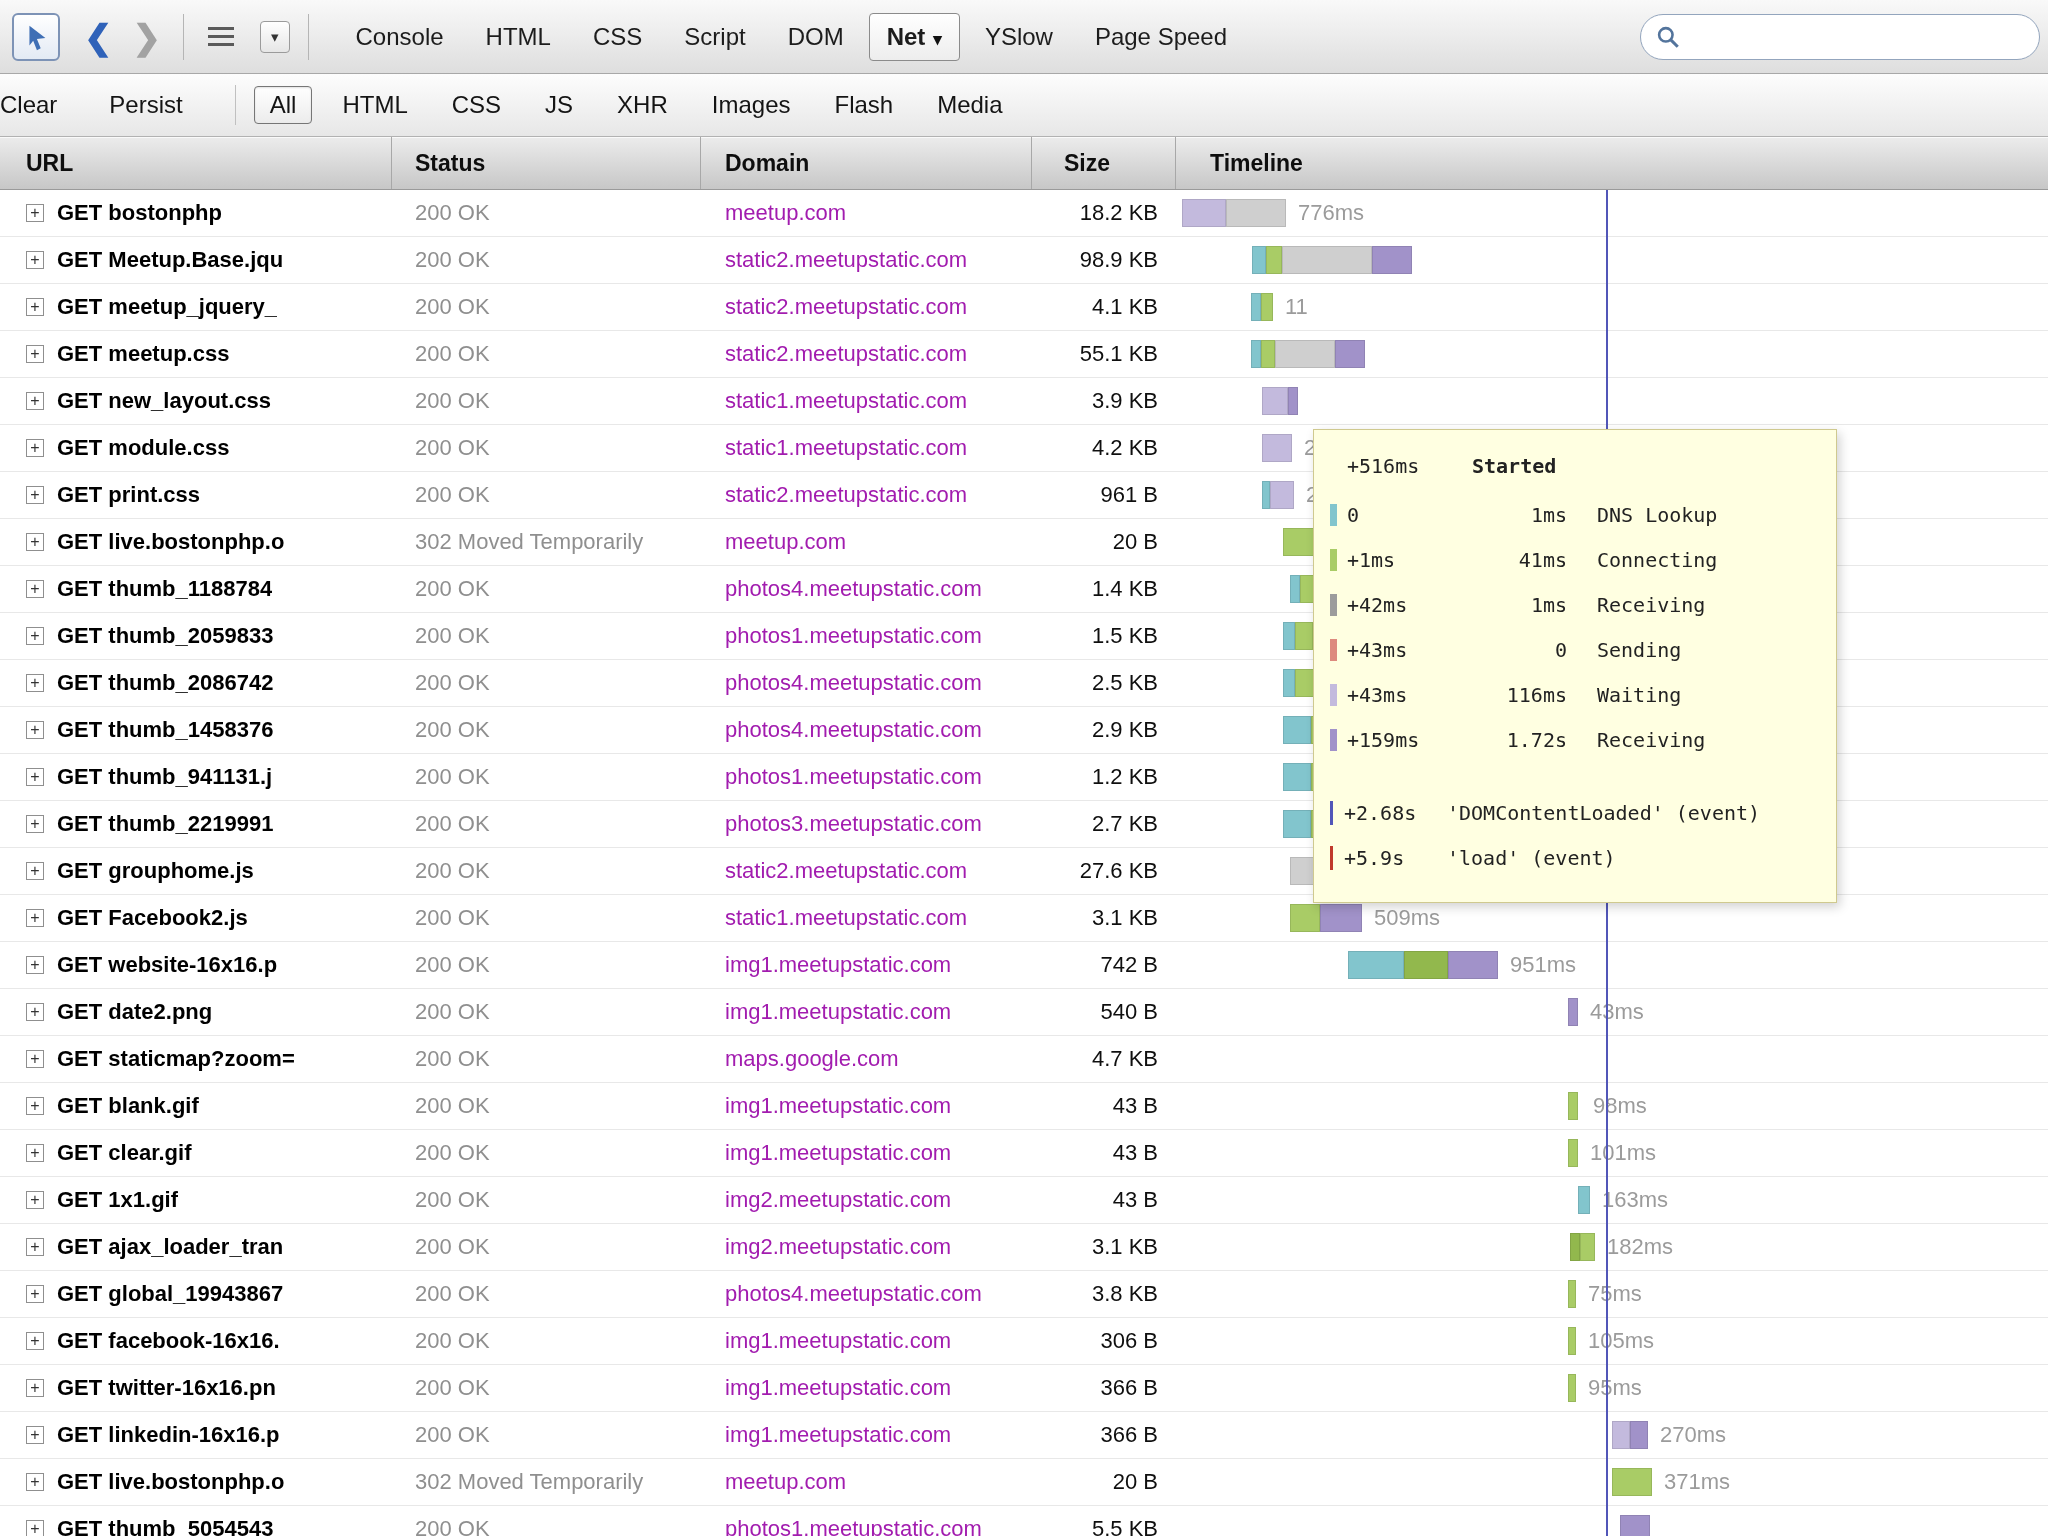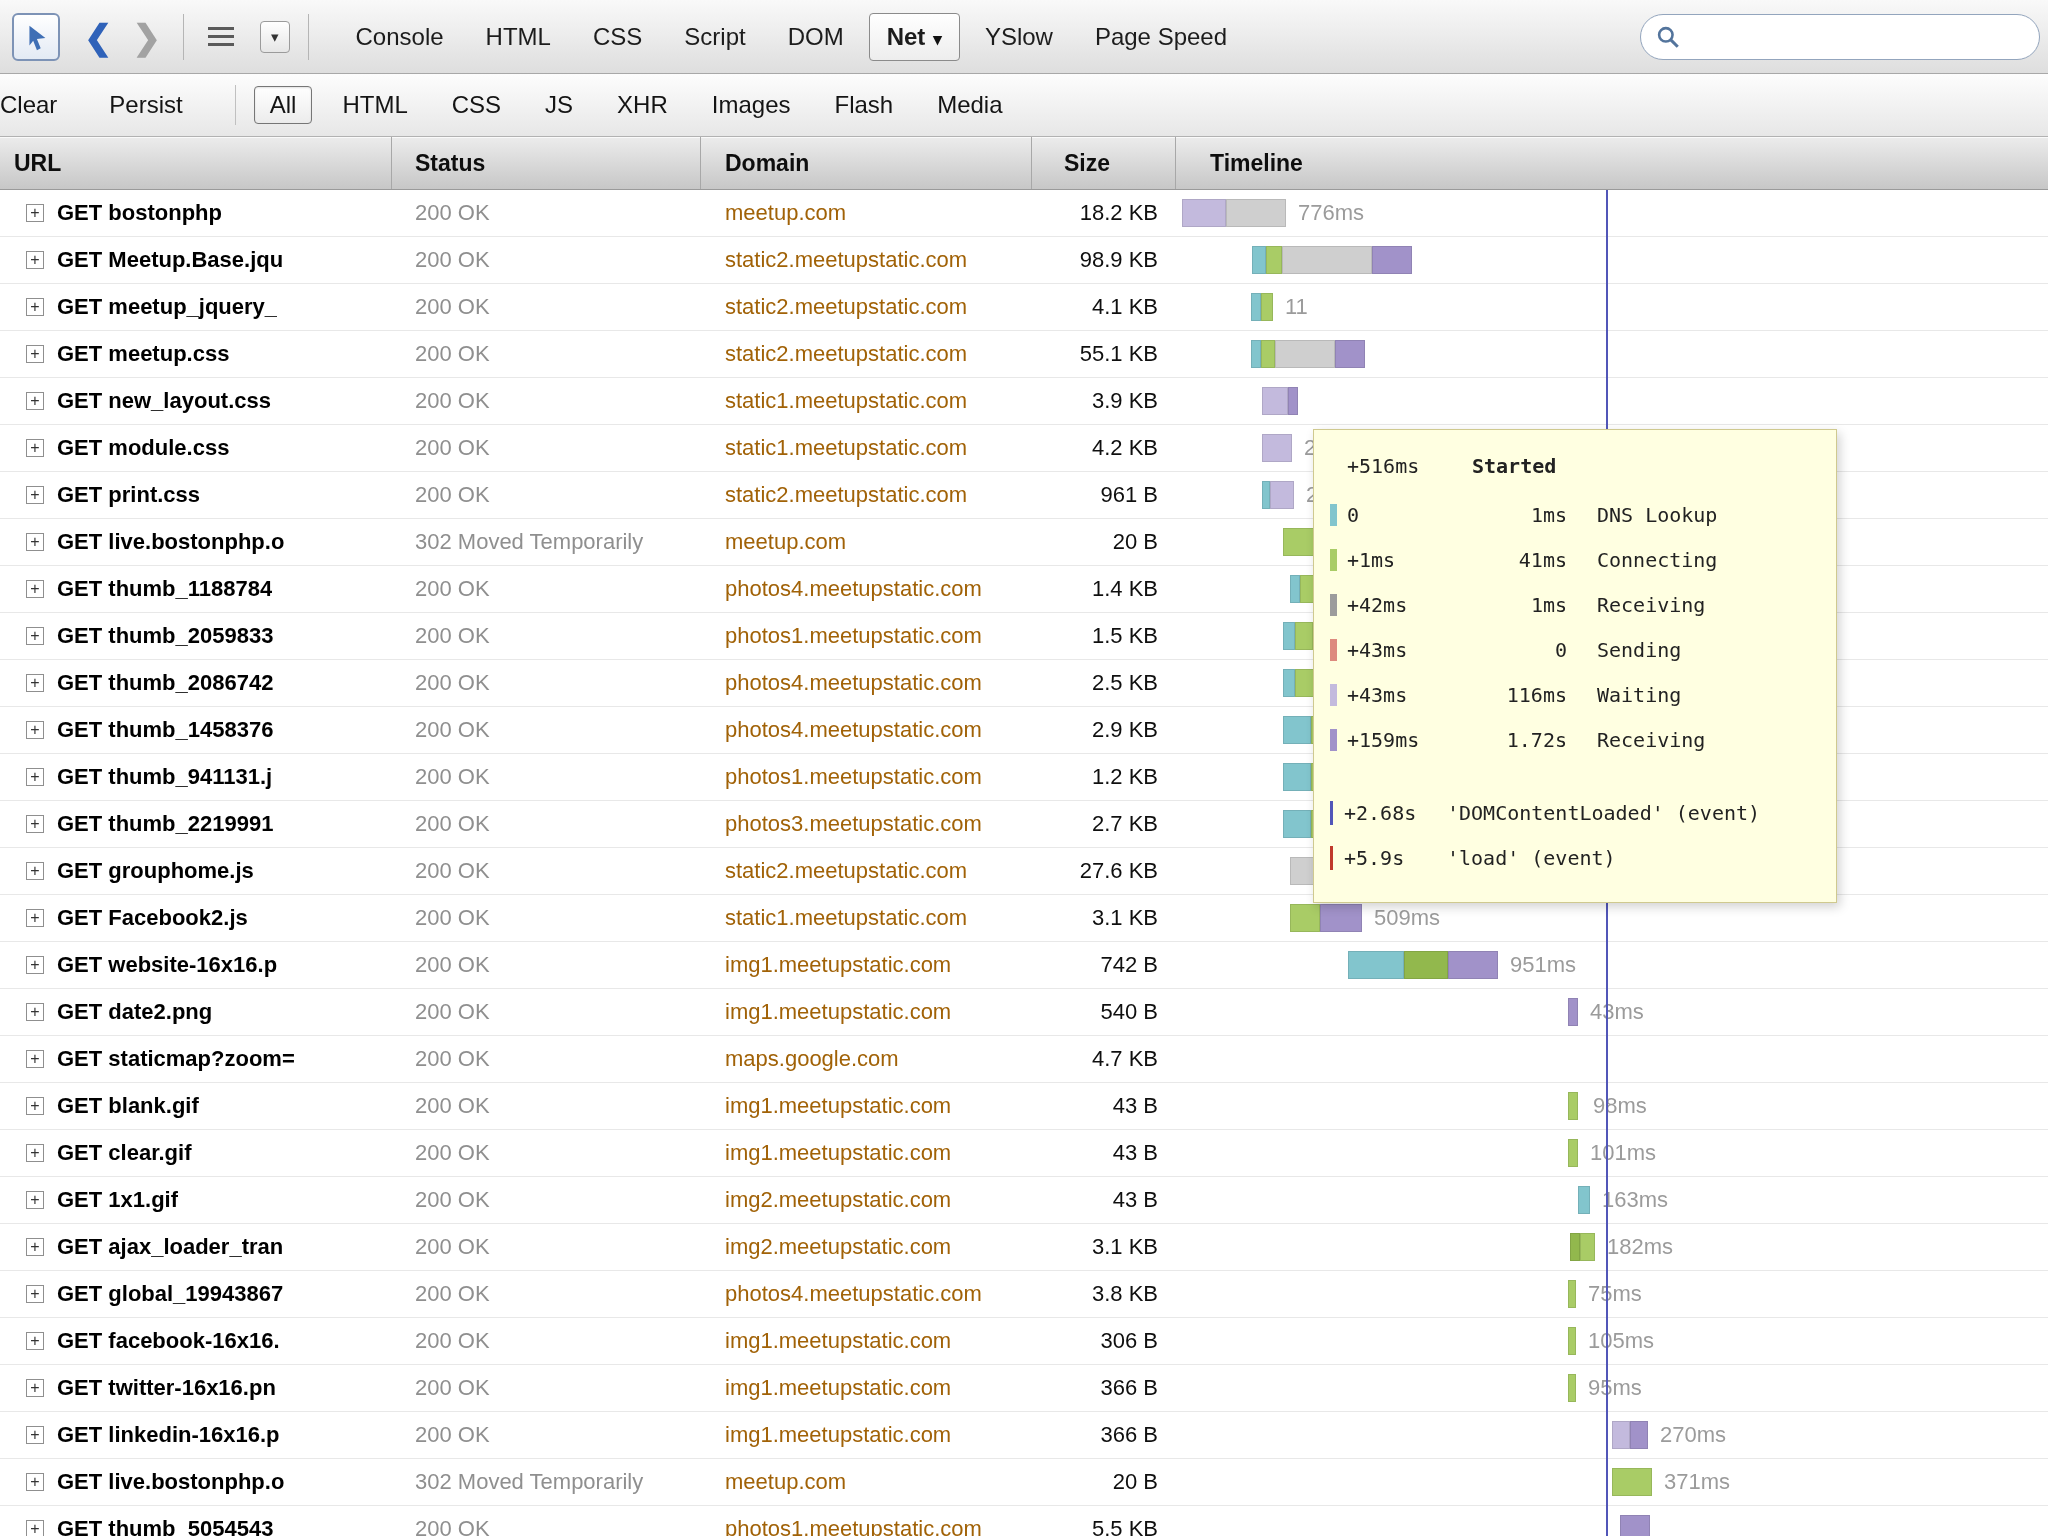--- a/index.html
+++ b/index.html
@@ -37,36 +37,36 @@
   .f-btn.active { border:1px solid #767676; border-radius:4px; background:linear-gradient(#ffffff,#ececec);
                   padding:4px 15px; margin-right:30px; box-shadow:inset 0 1px 2px rgba(0,0,0,.12); }
 
   
   .thead { height:53px; display:grid; grid-template-columns:392px 309px 331px 144px auto;
            background:linear-gradient(#ececec,#c7c7c7); border-bottom:1px solid #9a9a9a;
            box-shadow:inset 0 1px 0 #fafafa; }
   .th { display:flex; align-items:center; font-weight:bold; font-size:23px; color:#0e0e0e;
         border-right:1px solid #a8a8a8; }
   .th:last-child { border-right:none; }
-  .th-url { padding-left:14px; }
+  .th-url { padding-left:26px; }
   .th-status { padding-left:23px; }
   .th-domain { padding-left:24px; }
   .th-size { padding-left:32px; }
   .th-timeline { padding-left:34px; }
 
   .rows { position:relative; height:1346px; overflow:hidden; background:#fff; }
   .row { display:grid; grid-template-columns:392px 309px 331px 144px auto; height:47px;
          border-bottom:1px solid #e8e8e8; background:#fff; }
   .cell { display:flex; align-items:center; overflow:hidden; white-space:nowrap; }
   .c-url { padding-left:26px; }
   .expander { flex:0 0 auto; width:18px; height:18px; border:1px solid #8f8f8f; background:#fff;
               color:#333; font-size:16px; line-height:16px; text-align:center; margin-right:13px; }
   .url { font-weight:bold; font-size:22px; color:#000; overflow:hidden; }
   .c-status { padding-left:23px; color:#8f8f8f; font-size:22px; }
-  .c-domain { padding-left:24px; color:#a16207; font-size:22px; }
+  .c-domain { padding-left:24px; color:#a21caf; font-size:22px; }
   .c-size { justify-content:flex-end; padding-right:18px; color:#0f0f0f; font-size:22px; }
   .c-timeline { position:relative; overflow:visible; }
   .bar { position:absolute; top:50%; transform:translateY(-50%); height:28px; display:flex; z-index:1; }
   .seg { height:100%; box-shadow:inset 0 0 0 1px rgba(0,0,0,.10); }
   .bar-label { position:absolute; top:50%; transform:translateY(-50%); color:#9b9b9b; font-size:22px; z-index:1; }
   .event-line { position:absolute; top:0; bottom:0; width:2px; z-index:3; }
 
   
   .tooltip { position:absolute; left:1313px; top:239px; width:524px; height:474px;
              background:#ffffe1; border:1px solid #cfc98f; box-shadow:3px 4px 10px rgba(0,0,0,.18);

